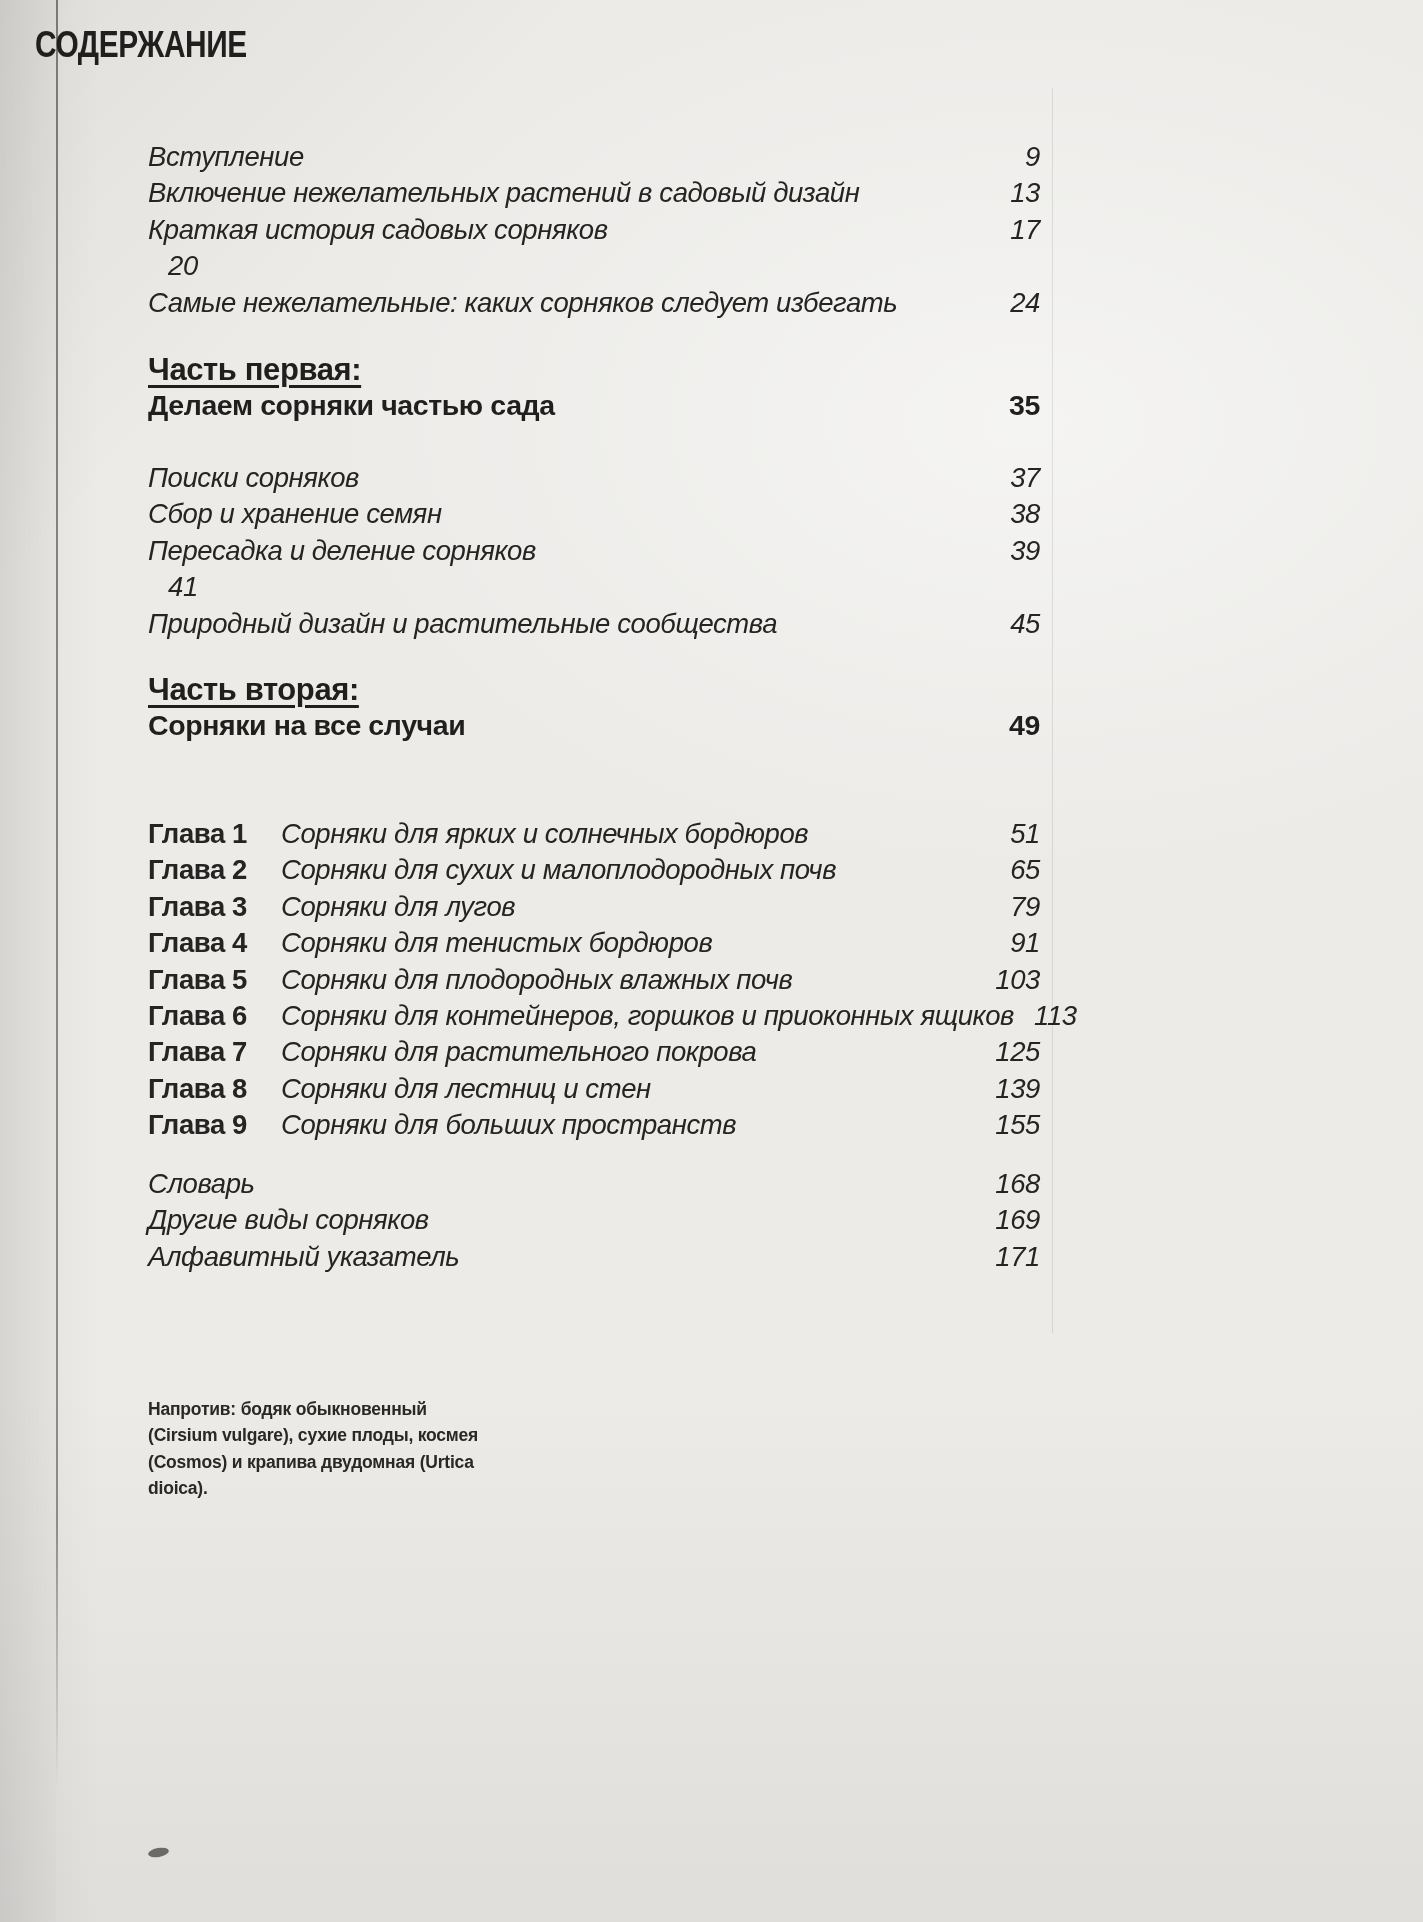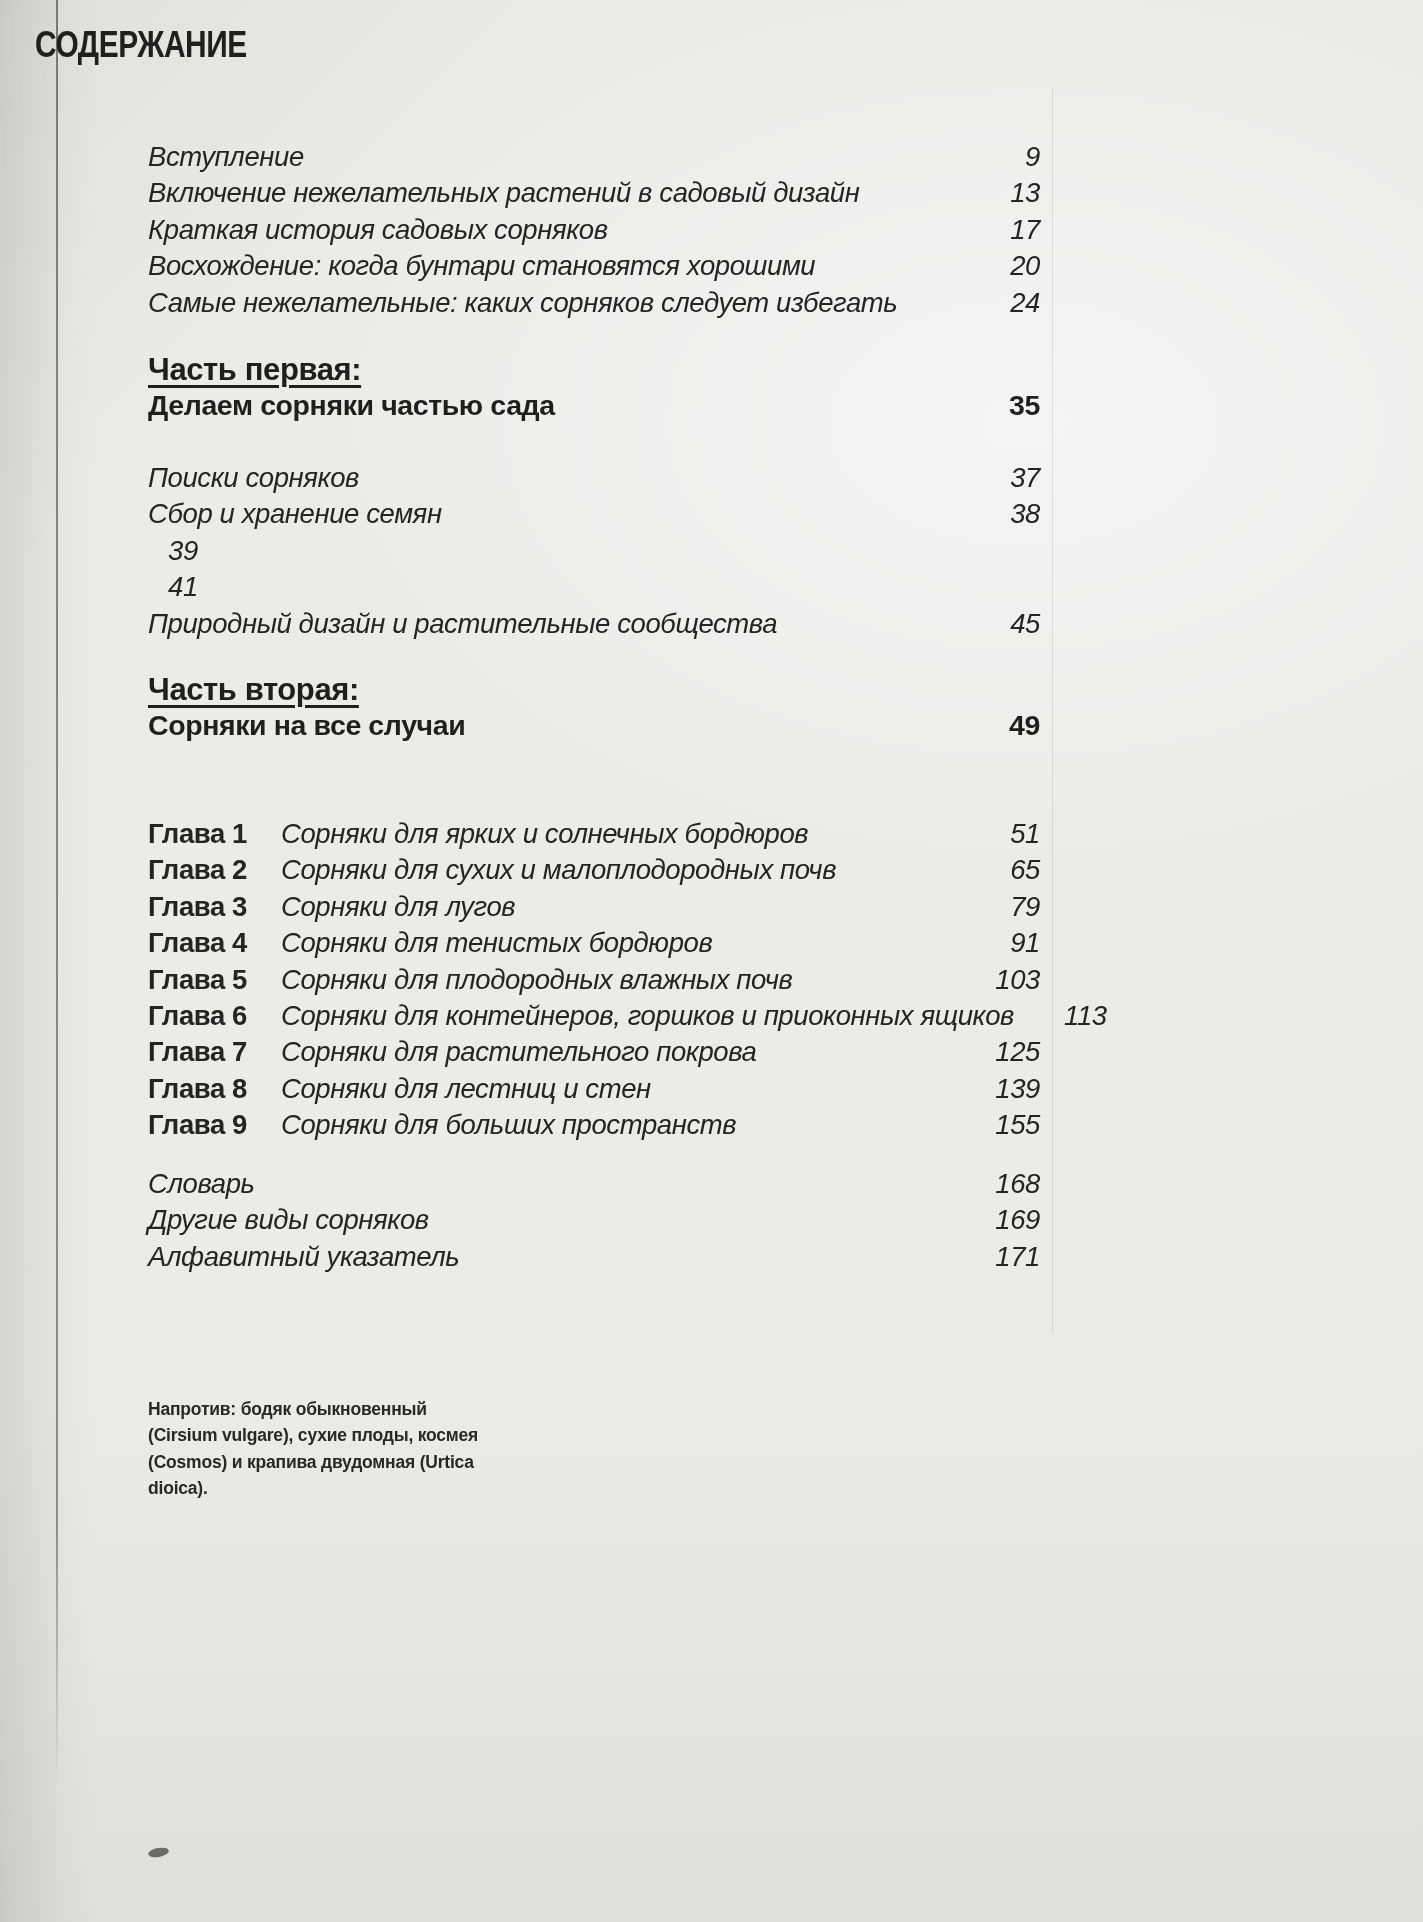--- a/index.html
+++ b/index.html
@@ -42,21 +42,20 @@
     transform:scaleX(0.83); transform-origin:left top;
     color:#211f1d;
     white-space:nowrap;
   }
   .sec { position:absolute; left:148px; width:892px; }
   .row {
     display:flex; justify-content:space-between; align-items:baseline;
     height:36.4px;
     font-size:27.5px; letter-spacing:-0.4px;
     white-space:nowrap;
-    gap:30px;
   }
   .entry-label { font-style:italic; }
   .entry-page  { font-style:italic; text-align:right; padding-left:20px; }
   .sec-front    { top:141px; }
   .sec-p1head   { top:352px; }
   .sec-p1items  { top:462px; }
   .sec-p2head   { top:672px; }
   .sec-chapters { top:818px; }
   .sec-back     { top:1168px; }
   .part-heading {
@@ -113,21 +112,20 @@
     </div>
     <div class="row">
       <span class="entry-label">Включение нежелательных растений в садовый дизайн</span>
       <span class="entry-page">13</span>
     </div>
     <div class="row">
       <span class="entry-label">Краткая история садовых сорняков</span>
       <span class="entry-page">17</span>
     </div>
     <div class="row">
-      <span class="entry-label">Восхождение: когда бунтари становятся хорошими</span>
       <span class="entry-page">20</span>
     </div>
     <div class="row">
       <span class="entry-label">Самые нежелательные: каких сорняков следует избегать</span>
       <span class="entry-page">24</span>
     </div>
   </section>
 
   <section class="sec sec-p1head">
     <div class="part-heading">Часть первая:</div>
@@ -140,20 +138,21 @@
   <section class="sec sec-p1items">
     <div class="row">
       <span class="entry-label">Поиски сорняков</span>
       <span class="entry-page">37</span>
     </div>
     <div class="row">
       <span class="entry-label">Сбор и хранение семян</span>
       <span class="entry-page">38</span>
     </div>
     <div class="row">
+      <span class="entry-label">Пересадка и деление сорняков</span>
       <span class="entry-page">39</span>
     </div>
     <div class="row">
       <span class="entry-page">41</span>
     </div>
     <div class="row">
       <span class="entry-label">Природный дизайн и растительные сообщества</span>
       <span class="entry-page">45</span>
     </div>
   </section>

